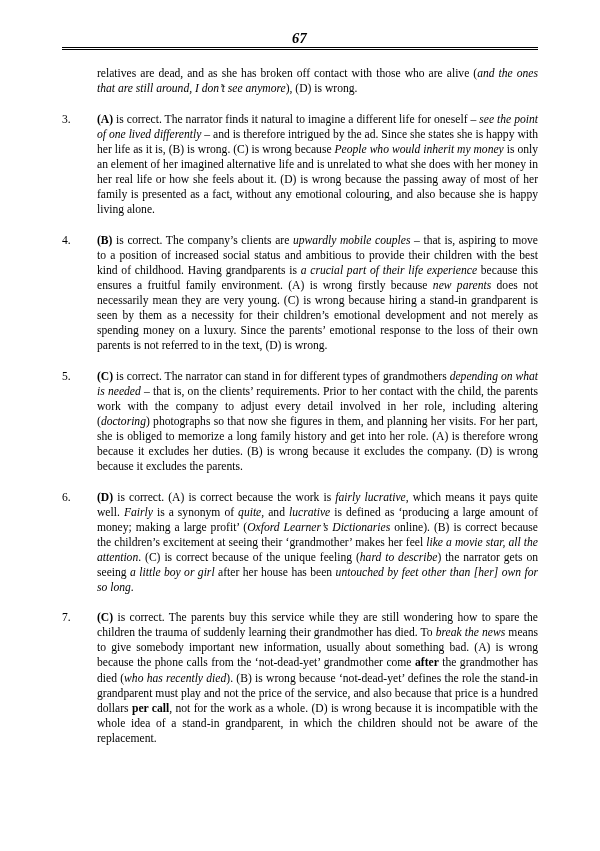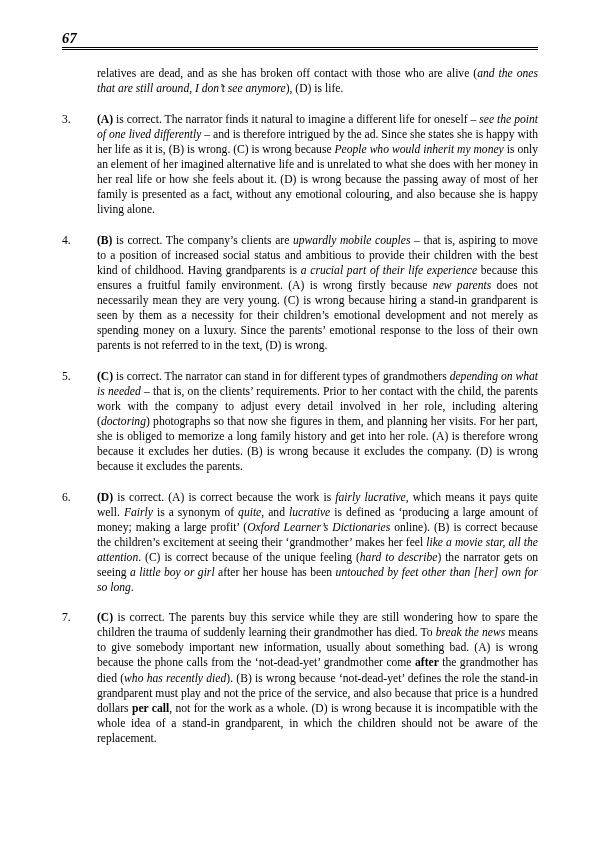--- a/index.html
+++ b/index.html
@@ -23,21 +23,21 @@
     position: absolute;
     left: 62px;
     top: 0;
     width: 476px;
   }
   
   .header {
     padding-top: 30px;
   }
   .folio {
-    text-align: left;
+    text-align: center;
     font-weight: bold;
     font-style: italic;
     font-size: 14.5px;
     line-height: 16px;
     letter-spacing: 0.3px;
     padding-right: 1px;
   }
   .rule {
     margin-top: 1px;
     border-top: 1.6px solid #000;
@@ -83,21 +83,21 @@
   <div class="content">
 
     <div class="header">
       <div class="folio">67</div>
       <div class="rule"></div>
     </div>
 
     <div class="body">
 
       <p class="para continuation">
-        <span class="text"><span>relatives are dead, and as she has broken off contact with those who are alive (</span><i>and the ones that are still around, I don’t see anymore</i><span>), (D) is life.</span></span>
+        <span class="text"><span>relatives are dead, and as she has broken off contact with those who are alive (</span><i>and the ones that are still around, I don’t see anymore</i><span>), (D) is wrong.</span></span>
       </p>
 
       <div>
           <p class="para">
             <span class="num">3.</span>
             <span class="text"><b>(A)</b><span> is correct. The narrator finds it natural to imagine a different life for oneself – </span><i>see the point of one lived differently</i><span> – and is therefore intrigued by the ad. Since she states she is happy with her life as it is, (B) is wrong. (C) is wrong because </span><i>People who would inherit my money</i><span> is only an element of her imagined alternative life and is unrelated to what she does with her money in her real life or how she feels about it. (D) is wrong because the passing away of most of her family is presented as a fact, without any emotional colouring, and also because she is happy living alone.</span></span>
           </p>
           <p class="para">
             <span class="num">4.</span>
             <span class="text"><b>(B)</b><span> is correct. The company’s clients are </span><i>upwardly mobile couples</i><span> – that is, aspiring to move to a position of increased social status and ambitious to provide their children with the best kind of childhood. Having grandparents is </span><i>a crucial part of their life experience</i><span> because this ensures a fruitful family environment. (A) is wrong firstly because </span><i>new parents</i><span> does not necessarily mean they are very young. (C) is wrong because hiring a stand-in grandparent is seen by them as a necessity for their children’s emotional development and not merely as spending money on a luxury. Since the parents’ emotional response to the loss of their own parents is not referred to in the text, (D) is wrong.</span></span>

